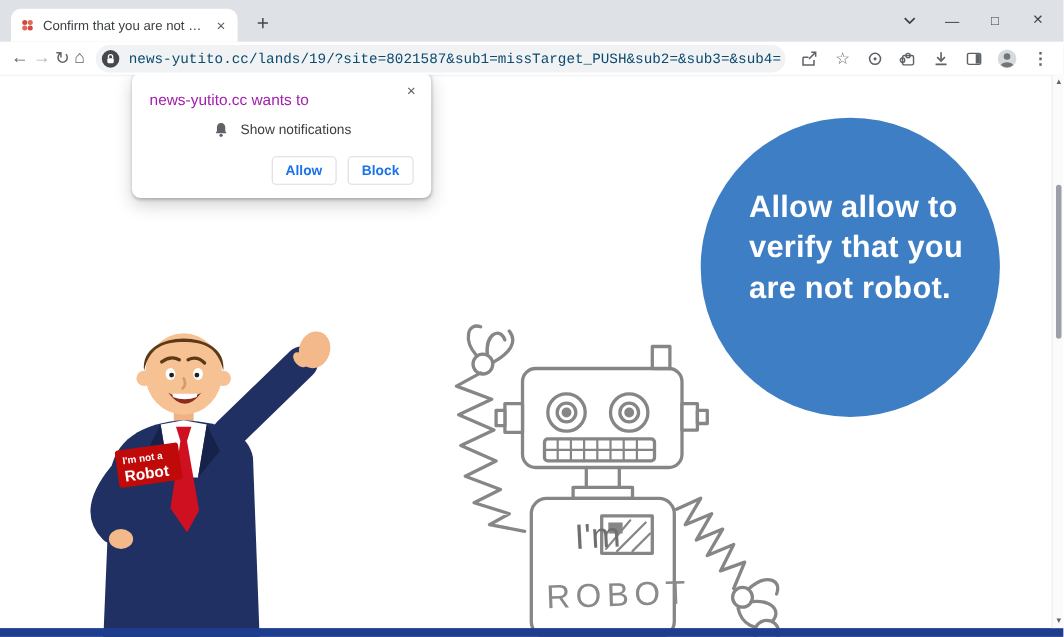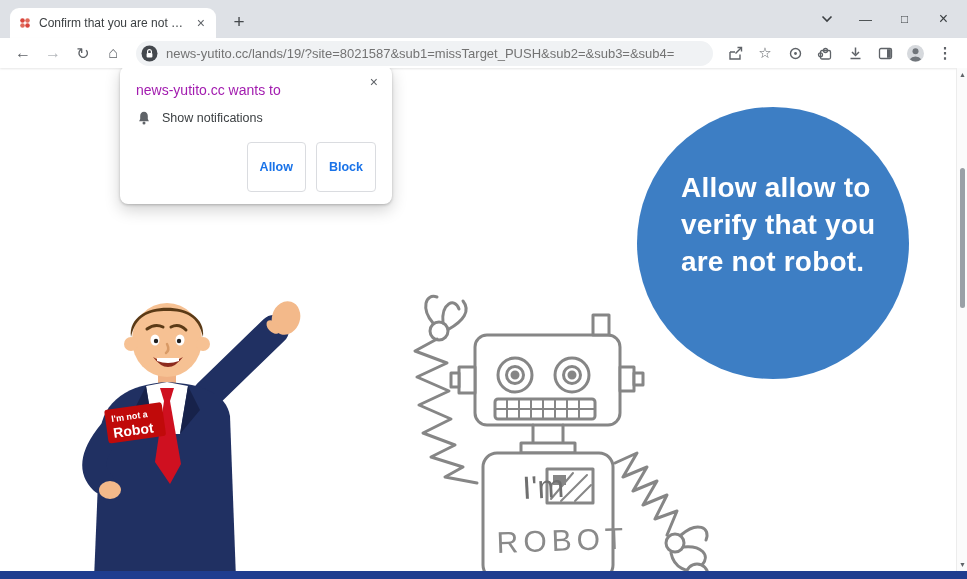--- a/index.html
+++ b/index.html
@@ -22,36 +22,36 @@
   .tbtn.close { font-size:16px; }
 
   
   .toolbar { position:relative; height:30px; background:#fff; display:flex; align-items:center; gap:4px;
              padding:0 10px; box-shadow:0 1px 2px rgba(0,0,0,.10); z-index:5; }
   .nav-icon { width:26px; height:26px; display:flex; align-items:center; justify-content:center; font-size:16px;
               color:#5f6368; border-radius:50%; cursor:pointer; }
   .nav-icon.disabled { color:#b4b7bb; }
   .addr { flex:1; height:25px; background:#f0f2f4; border-radius:13px; display:flex; align-items:center;
           gap:8px; padding:0 4px 0 5px; margin:0 6px; cursor:text; }
-  .addr-url { font-size:13px; color:#737373; white-space:nowrap; overflow:hidden; }
+  .addr-url { font-size:13px; color:#0c4a6e; white-space:nowrap; overflow:hidden;font-family:Liberation Mono, monospace; }
   .tool-icons { display:flex; align-items:center; gap:6px; }
   .ticon { width:24px; height:24px; display:flex; align-items:center; justify-content:center; color:#5f6368;
            font-size:15px; cursor:pointer; }
 
   
   .content { position:relative; width:967px; height:511px; background:#fff; overflow:hidden; }
 
   
   .dialog { position:absolute; left:120px; top:-2px; width:272px; background:#fff; border-radius:8px;
             box-shadow:0 1px 3px rgba(0,0,0,.22), 0 6px 16px rgba(0,0,0,.18); padding:16px 16px 12px; z-index:20; }
   .dialog-close { position:absolute; right:10px; top:6px; font-size:14px; color:#5f6368; cursor:pointer; padding:2px 4px; }
   .dialog-title { font-size:14px; color:#a21caf; margin-bottom:12px; }
-  .perm-row { display:flex; align-items:center; gap:10px; font-size:12.5px; color:#3c4043; margin-bottom:16px; }
+  .perm-row { display:flex; align-items:center; gap:10px; font-size:12.5px; color:#3c4043; margin-bottom:16px;justify-content:center; }
   .dialog-buttons { display:flex; justify-content:flex-end; gap:10px; }
-  .dlg-btn { min-width:52px; padding:17px 12px; border:1px solid #dadce0; border-radius:4px; background:#fff;
+  .dlg-btn { min-width:52px; padding:5px 12px; border:1px solid #dadce0; border-radius:4px; background:#fff;
              color:#1a73e8; font-size:12.5px; font-weight:bold; font-family:"Liberation Sans",sans-serif; cursor:pointer; }
 
   
   .bubble { position:absolute; left:637px; top:39px; width:272px; height:272px; border-radius:50%;
             background:#3d7ec4; z-index:3; }
   .bubble-text { position:absolute; left:44px; top:62px; color:#fff; font-size:28px; font-weight:bold;
                  line-height:37px; letter-spacing:.2px; }
 
   
   .man-wrap { position:absolute; left:58px; top:214px; width:252px; height:297px; z-index:2; }

